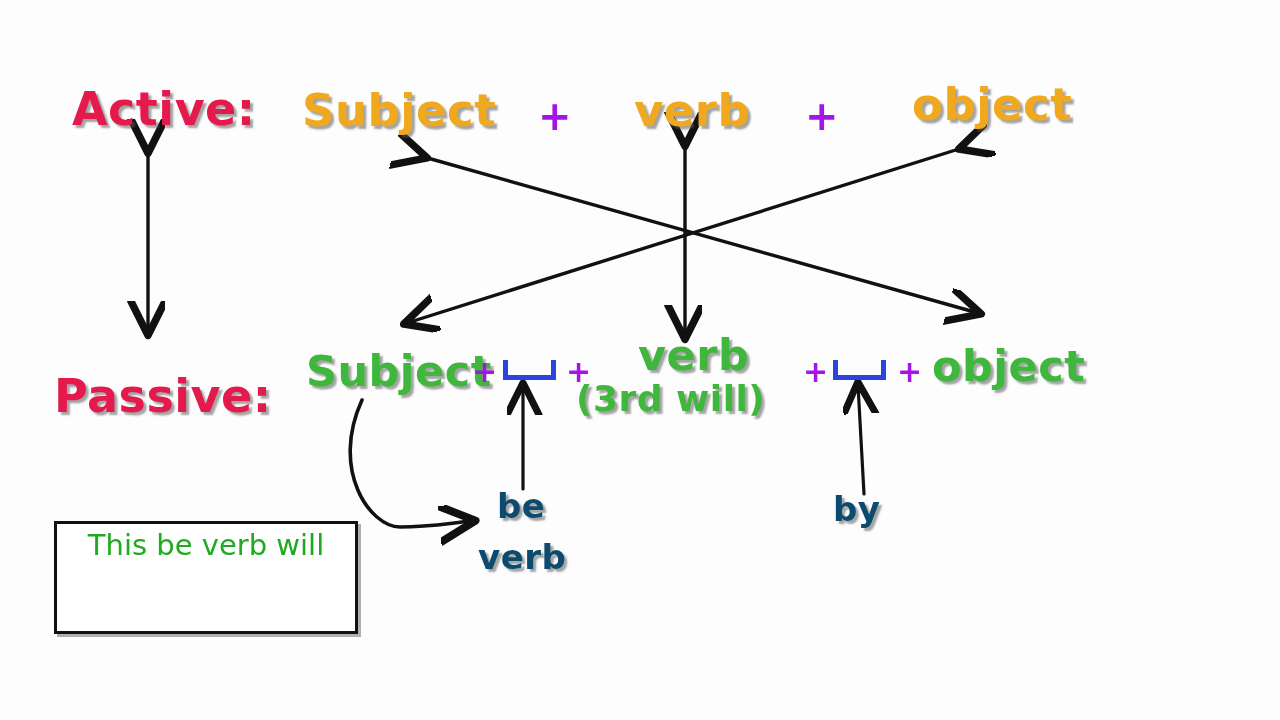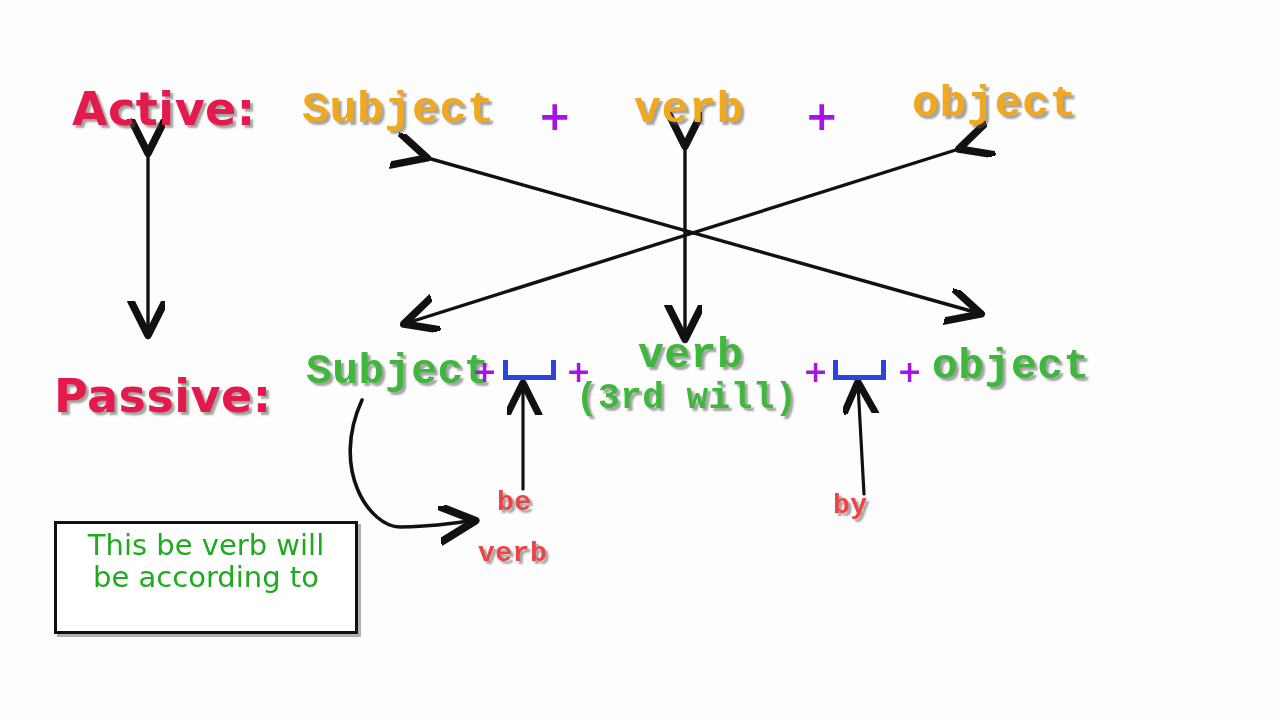--- a/index.html
+++ b/index.html
@@ -17,21 +17,20 @@
   }
   .lbl {
     position: absolute;
     white-space: nowrap;
     line-height: 1;
     font-weight: bold;
     letter-spacing: 0.5px;
   }
   .shadowed {
     text-shadow: 3px 3px 2px rgba(90,90,90,0.55);
-    font-family: Liberation Mono, monospace;
   }
   
   .row-label {
     color: #e51a4c;
     font-size: 46px;
     font-family: "DejaVu Sans", sans-serif;
   }
   
   .active-word {
     color: #f0a81e;
@@ -48,22 +47,22 @@
   }
   
   .plus {
     color: #a414e8;
     font-weight: bold;
   }
   .plus-lg { font-size: 40px; }
   .plus-sm { font-size: 30px; }
   
   .blue-word {
-    color: #ef4444;
-    font-size: 28px;
+    color: #0c4a6e;
+    font-size: 34px;
   }
   
   .slot {
     position: absolute;
     border: 5px solid #2b44dd;
     border-top: none;
     box-sizing: border-box;
   }
   
   .note-box {
@@ -168,16 +167,15 @@
 
   <div class="lbl passive-word shadowed" style="left:932px; top:345px;">object</div>
 
   <div class="lbl blue-word shadowed" style="left:497px; top:489px;">be</div>
   <div class="lbl blue-word shadowed" style="left:478px; top:540px;">verb</div>
 
   <div class="lbl blue-word shadowed" style="left:833px; top:492px;">by</div>
 
   <div class="note-box" style="left:54px; top:521px; width:304px; height:113px;">
     <div class="note-text">This be verb will</div>
-    <div class="note-text" style="padding-top:0">be according to</div>
   </div>
 
 </div>
 
 </body></html>

